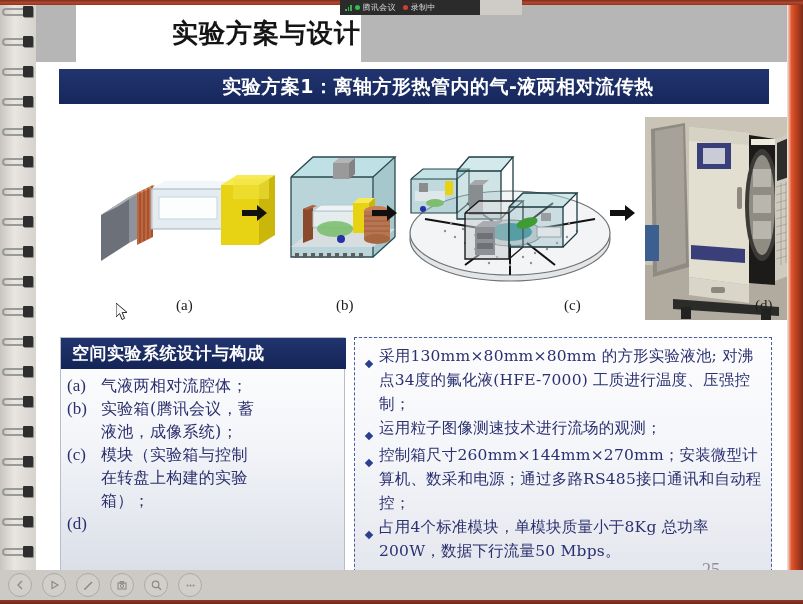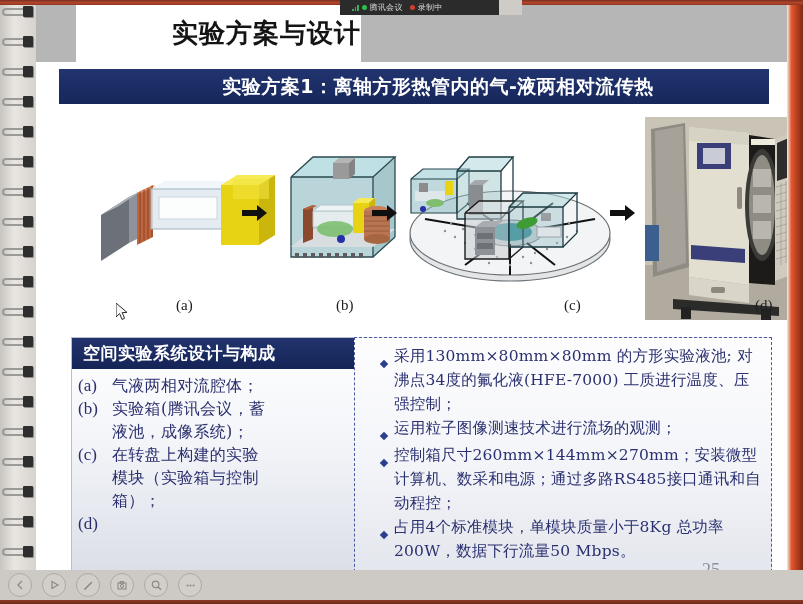--- a/index.html
+++ b/index.html
@@ -28,24 +28,24 @@
     z-index:55;
   }
   .frame-bottom {
     position:absolute; left:0; bottom:0; width:803px; height:4px;
     background:linear-gradient(180deg,#8d3a25 0%, #6f2a18 100%);
     z-index:60;
   }
 
   
   #rec-pill {
-    position:absolute; top:0px; left:340px; width:159px; height:15px;
+    position:absolute; top:0px; left:340px; width:140px; height:15px;
     background:#2b2b2b; z-index:70;
     display:flex; align-items:center; gap:3px;
-    padding:0 12px;
+    padding:0 5px;
     font-size:8px; color:#d8d8d8;
     font-family:"Liberation Sans", sans-serif;
   }
   #rec-pill .bars { display:flex; align-items:flex-end; gap:1px; height:7px; }
   #rec-pill .bars i { display:block; width:1.5px; background:#3fae5a; }
   #rec-pill .bars i:nth-child(1){height:2.5px}
   #rec-pill .bars i:nth-child(2){height:4.5px}
   #rec-pill .bars i:nth-child(3){height:6.5px}
   .greendot { width:5px;height:5px;border-radius:50%;background:#2fbe4f; flex:none;}
   .reddot  { width:5px;height:5px;border-radius:50%;background:#d0402e; flex:none; margin-left:4px;}
@@ -120,21 +120,20 @@
   }
   .arrow {
     position:absolute; width:26px; height:18px;
   }
 
   
   #left-box {
     position:absolute; left:24px; top:332px; width:285px; height:245px;
     background:linear-gradient(180deg,#ffffff 0%, #f2f4f8 45%, #d9dde6 100%);
     border:1px solid #b9bdc7;
-    margin-left:11px;
   }
   #left-head {
     position:absolute; left:0; top:0; width:285px; height:31px;
     background:linear-gradient(180deg,#22346f 0%, #142456 100%);
     display:flex; align-items:center; padding-left:11px;
   }
   #left-head h3 {
     color:#fff; font-size:17px; font-weight:bold;
     font-family:"DejaVu Sans", sans-serif; letter-spacing:.5px;
   }
@@ -151,21 +150,21 @@
   .ltext {
     font-family:"DejaVu Serif", serif;
     font-size:16px; color:#2b2f6e; letter-spacing:.3px;
   }
 
   
   #right-box {
     position:absolute; left:318px; top:332px; width:418px; height:245px;
     background:linear-gradient(180deg,#fdfdfe 0%, #f4f5f9 50%, #e2e5ec 100%);
     border:1px dashed #4a5aa0;
-    padding:6px 4px 0 19px;
+    padding:6px 4px 0 4px;
   }
   .brow { display:flex; align-items:flex-start; }
   .bullet {
     width:20px; flex:none; padding-top:9px; text-align:center;
   }
   .bullet i {
     display:inline-block; width:6px; height:6px;
     background:#2b3f8f; transform:rotate(45deg);
   }
   .btext {
@@ -584,22 +583,22 @@
         <div class="lrow">
           <div class="lmark">(b)</div>
           <div>
             <div class="ltext">实验箱(腾讯会议，蓄</div>
             <div class="ltext">液池，成像系统)；</div>
           </div>
         </div>
         <div class="lrow">
           <div class="lmark">(c)</div>
           <div>
+            <div class="ltext">模块（实验箱与控制</div>
             <div class="ltext">在转盘上构建的实验</div>
-            <div class="ltext">模块（实验箱与控制</div>
             <div class="ltext">箱）；</div>
           </div>
         </div>
         <div class="lrow">
           <div class="lmark">(d)</div>
         </div>
       </div>
     </div>
 
     <div id="right-box">

